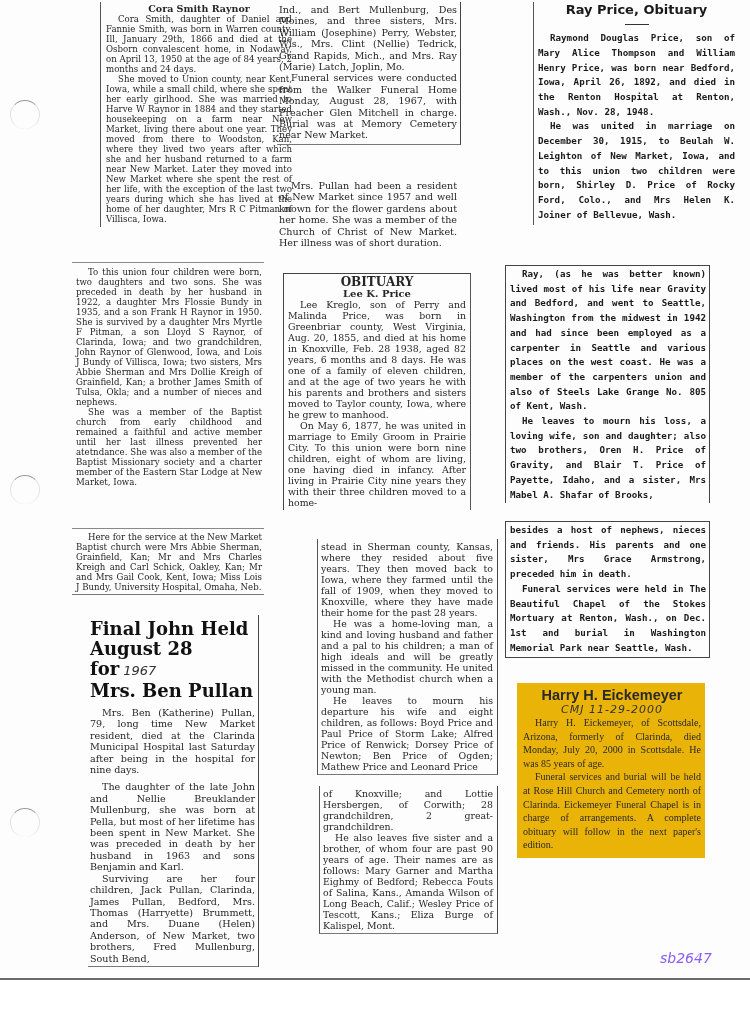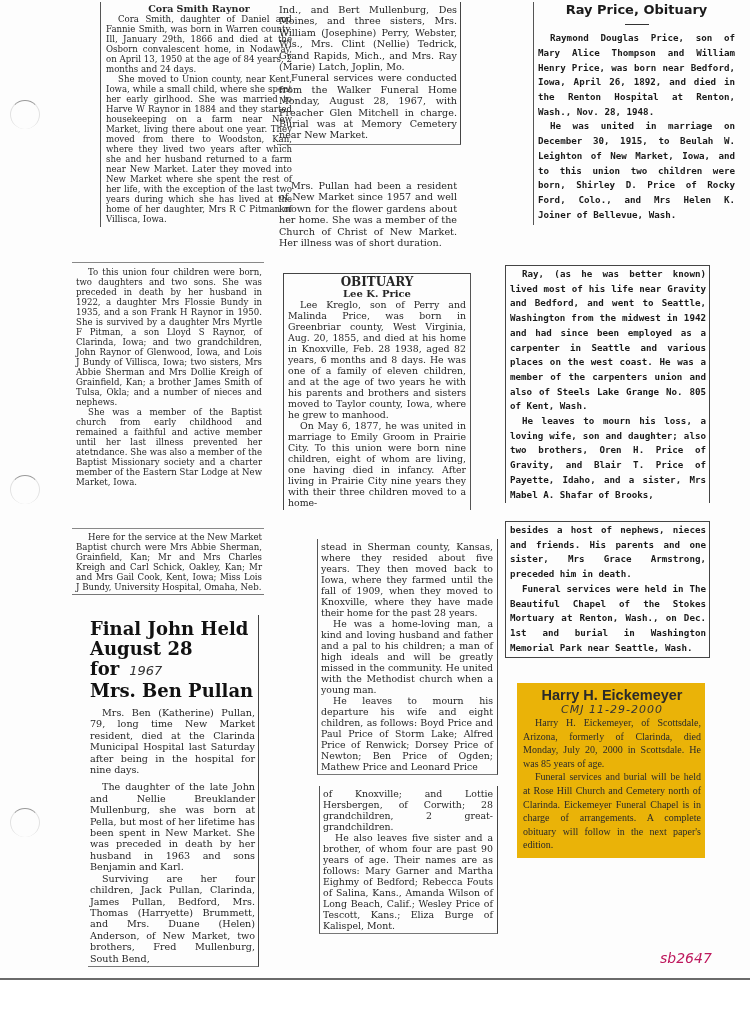--- a/index.html
+++ b/index.html
@@ -40,21 +40,21 @@
     <p>She was a member of the Baptist church from early childhood and remained a faithful and active member until her last illness prevented her atetndance. She was also a member of the Baptist Missionary society and a charter member of the Eastern Star Lodge at New Market, Iowa.</p>
   </div>
 
   <div class="clip bt bb" style="left:72px; top:528px; width:186px; padding:3px 2px 2px 4px;">
     <p>Here for the service at the New Market Baptist church were Mrs Abbie Sherman, Grainfield, Kan; Mr and Mrs Charles Kreigh and Carl Schick, Oakley, Kan; Mr and Mrs Gail Cook, Kent, Iowa; Miss Lois J Bundy, University Hospital, Omaha, Neb.</p>
   </div>
 
   <div class="clip br bb" style="left:88px; top:615px; width:165px; padding:4px 3px 2px 2px; font-size:9.6px; line-height:11.4px;">
     <div class="bigtitle">
       <div>Final John Held</div>
-      <div><span>August 28 for</span><span class="hw" style="font-size:13px; margin-left:10px;">1967</span></div>
+      <div><span>August 28 for</span><span class="hw" style="font-size:13px; margin-left:4px;">1967</span></div>
       <div>Mrs. Ben Pullan</div>
     </div>
     <p style="margin-top:6px">Mrs. Ben (Katherine) Pullan, 79, long time New Market resident, died at the Clarinda Municipal Hospital last Saturday after being in the hospital for nine days.</p>
     <p style="margin-top:6px">The daughter of the late John and Nellie Breuklander Mullenburg, she was born at Pella, but most of her lifetime has been spent in New Market. She was preceded in death by her husband in 1963 and sons Benjamin and Karl.</p>
     <p>Surviving are her four children, Jack Pullan, Clarinda, James Pullan, Bedford, Mrs. Thomas (Harryette) Brummett, and Mrs. Duane (Helen) Anderson, of New Market, two brothers, Fred Mullenburg, South Bend,</p>
   </div>
   <div class="clip br bb" style="left:277px; top:2px; width:178px; padding:2px 3px 3px 2px; font-size:9.6px; line-height:11.4px;">
     <p style="text-indent:0">Ind., and Bert Mullenburg, Des Moines, and three sisters, Mrs. William (Josephine) Perry, Webster, Wis., Mrs. Clint (Nellie) Tedrick, Grand Rapids, Mich., and Mrs. Ray (Marie) Latch, Joplin, Mo.</p>
     <p>Funeral services were conducted from the Walker Funeral Home Monday, August 28, 1967, with Preacher Glen Mitchell in charge. Burial was at Memory Cemetery near New Market.</p>
   </div>
@@ -93,14 +93,14 @@
     <p>Funeral services were held in The Beautiful Chapel of the Stokes Mortuary at Renton, Wash., on Dec. 1st and burial in Washington Memorial Park near Seattle, Wash.</p>
   </div>
 
   <div class="clip harry" style="left:517px; top:683px; width:178px; padding:3px 4px 6px 6px;">
     <p class="ttl">Harry H. Eickemeyer</p>
     <p class="hw" style="text-align:center; text-indent:0; font-size:11px; line-height:12px; letter-spacing:1px;">CMJ 11-29-2000</p>
     <p>Harry H. Eickemeyer, of Scottsdale, Arizona, formerly of Clarinda, died Monday, July 20, 2000 in Scottsdale. He was 85 years of age.</p>
     <p>Funeral services and burial will be held at Rose Hill Church and Cemetery north of Clarinda. Eickemeyer Funeral Chapel is in charge of arrangements. A complete obituary will follow in the next paper's edition.</p>
   </div>
 
-  <div class="hw" style="position:absolute; left:660px; top:950px; font-size:14px; color:#be185d;">sb2647</div>
+  <div class="hw" style="position:absolute; left:660px; top:950px; font-size:14px; color:#8b5cf6;">sb2647</div>
 </div>
 
 </body></html>

